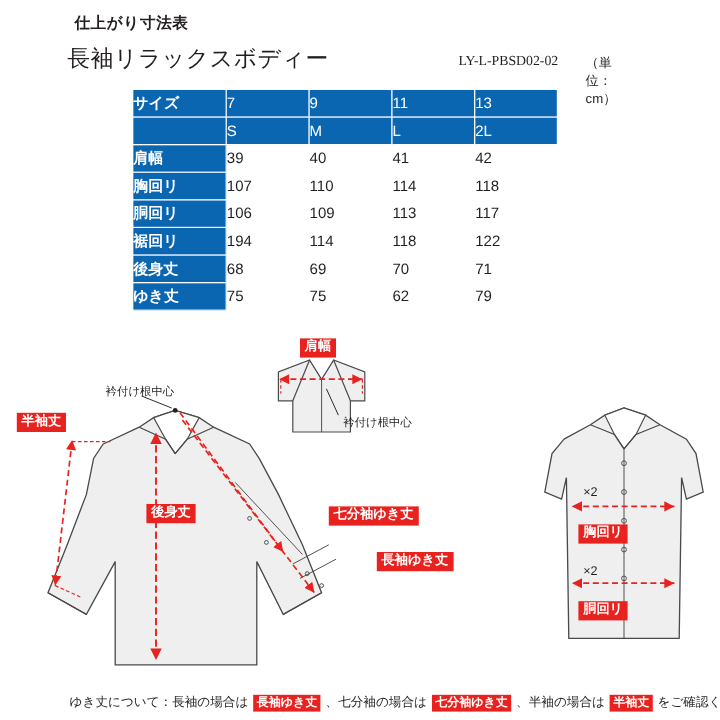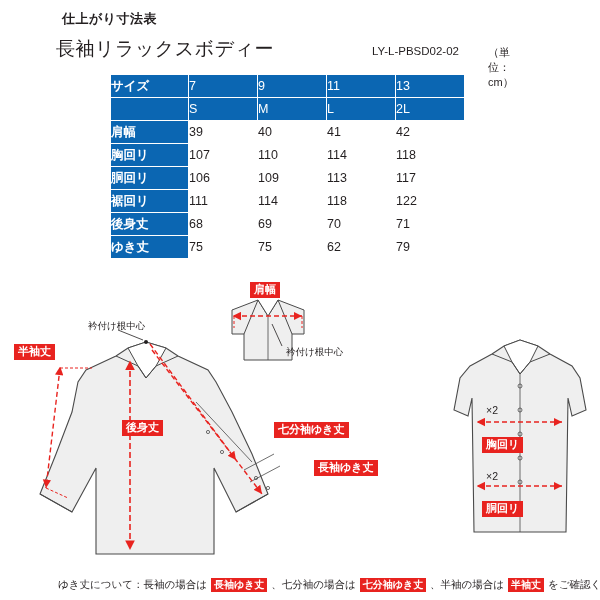--- a/index.html
+++ b/index.html
@@ -33,24 +33,24 @@
   .hdr-title {
     position: absolute;
     left: 56px;
     top: 36px;
     font-size: 19px;
     font-weight: normal;
     letter-spacing: 0.5px;
   }
   .hdr-code {
     position: absolute;
-    left: 372px;
+    left: 382px;
     top: 45px;
     font-size: 11.5px;
-    font-family: Liberation Sans, sans-serif;
+    font-family: Liberation Serif, serif;
     letter-spacing: 0px;
   }
   .hdr-unit {
     position: absolute;
     left: 488px;
     top: 45px;
     font-size: 11px;
   }
 
   
@@ -183,21 +183,21 @@
       </tr>
       <tr>
         <td class="rowlabel">胴回リ</td>
         <td class="vcell">106</td>
         <td class="vcell">109</td>
         <td class="vcell">113</td>
         <td class="vcell">117</td>
       </tr>
       <tr>
         <td class="rowlabel">裾回リ</td>
-        <td class="vcell">111</td>
+        <td class="vcell">194</td>
         <td class="vcell">114</td>
         <td class="vcell">118</td>
         <td class="vcell">122</td>
       </tr>
       <tr>
         <td class="rowlabel">後身丈</td>
         <td class="vcell">68</td>
         <td class="vcell">69</td>
         <td class="vcell">70</td>
         <td class="vcell">71</td>

